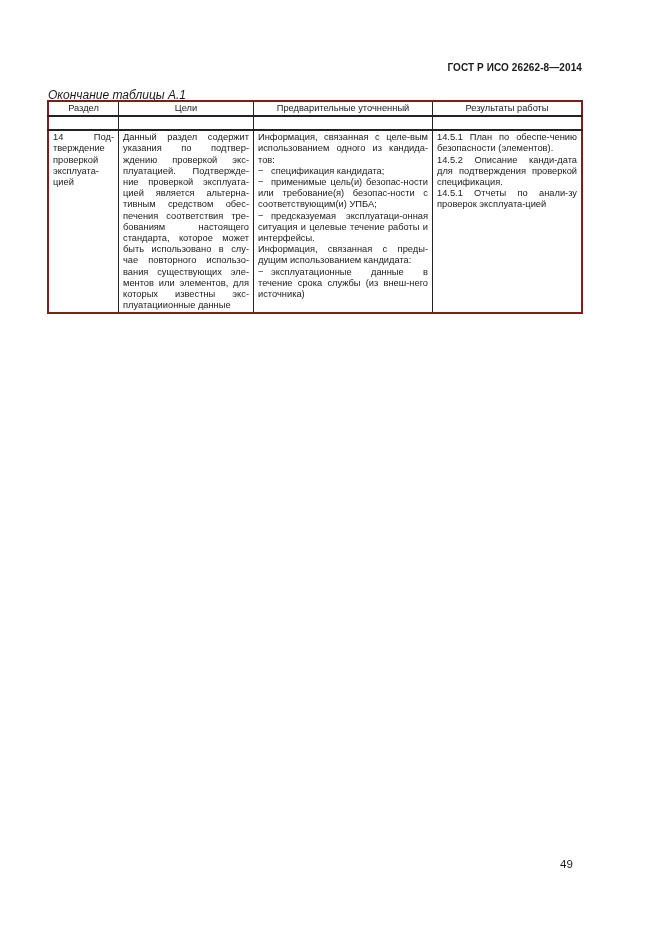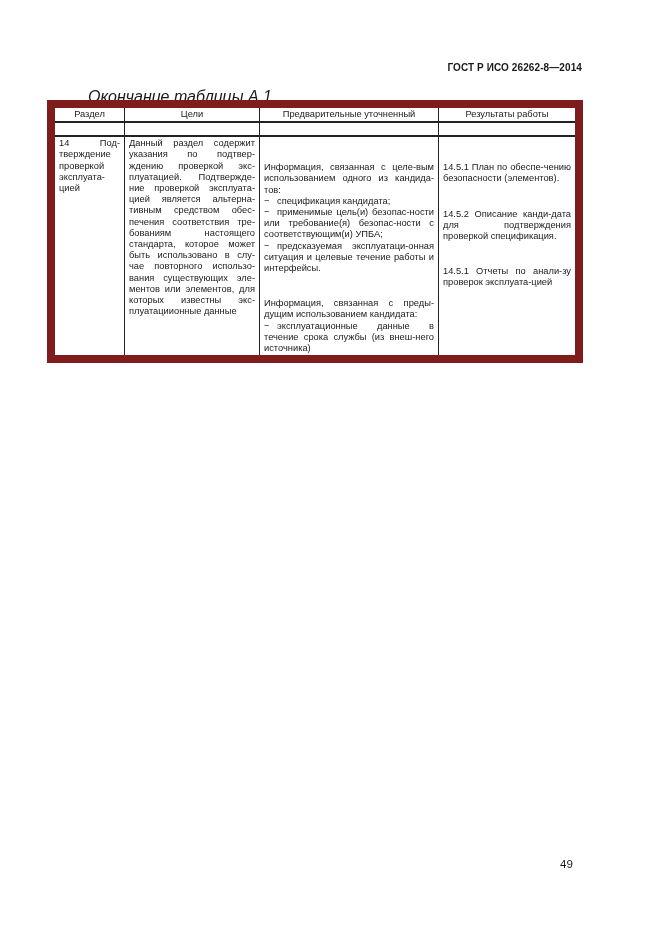--- a/index.html
+++ b/index.html
@@ -1,28 +1,28 @@
 <!DOCTYPE html>
 <html><head>
   <meta charset="utf-8">
   <style>
     html, body { margin: 0; padding: 0; background: #ffffff; }
     body { width: 661px; height: 935px; position: relative; font-family: "Liberation Sans", sans-serif; color: #1a1a1a; }
     .header-std { position: absolute; left: 380px; top: 62px; width: 202px; text-align: right; font-weight: bold; font-size: 10px; letter-spacing: 0.1px; }
-    .caption { position: absolute; left: 48px; top: 88px; font-style: italic; font-size: 16px; margin-left: 40px; }
+    .caption { position: absolute; left: 48px; top: 88px; font-style: italic; font-size: 12px; }
     table.main { position: absolute; left: 47px; top: 100px; width: 536px; border-collapse: collapse; font-size: 9.3px; line-height: 11.2px; }
     table.main th, table.main td { border: 1px solid #222; padding: 1px 4px 1px 4px; vertical-align: top; }
-    table.main { border: 8px solid #7f1d1d; }
+    table.main { border: 2px solid #7f1d1d; }
     table.main th { font-weight: normal; text-align: center; height: 11px; border-bottom: 2px solid #222; }
     tr.spacer td { height: 10px; border-bottom: 2px solid #222; }
     td.c1 { width: 61px; text-align: justify; }
     td.c2 { width: 126px; text-align: justify; margin-left: 37px; }
     td.c3 { width: 170px; text-align: justify; }
     td.c4 { text-align: justify; }
-    .para { display: block; margin-top: 24px; }
+    .para { display: block; }
     .dash { display: block; }
     .dash .mark { display: inline-block; width: 13px; }
     .page-num { position: absolute; left: 560px; top: 858px; font-size: 11.5px; }
   </style>
 </head>
 <body>
 
 <div class="header-std">ГОСТ Р ИСО 26262-8—2014</div>
 <div class="caption">Окончание таблицы А.1</div>
 

